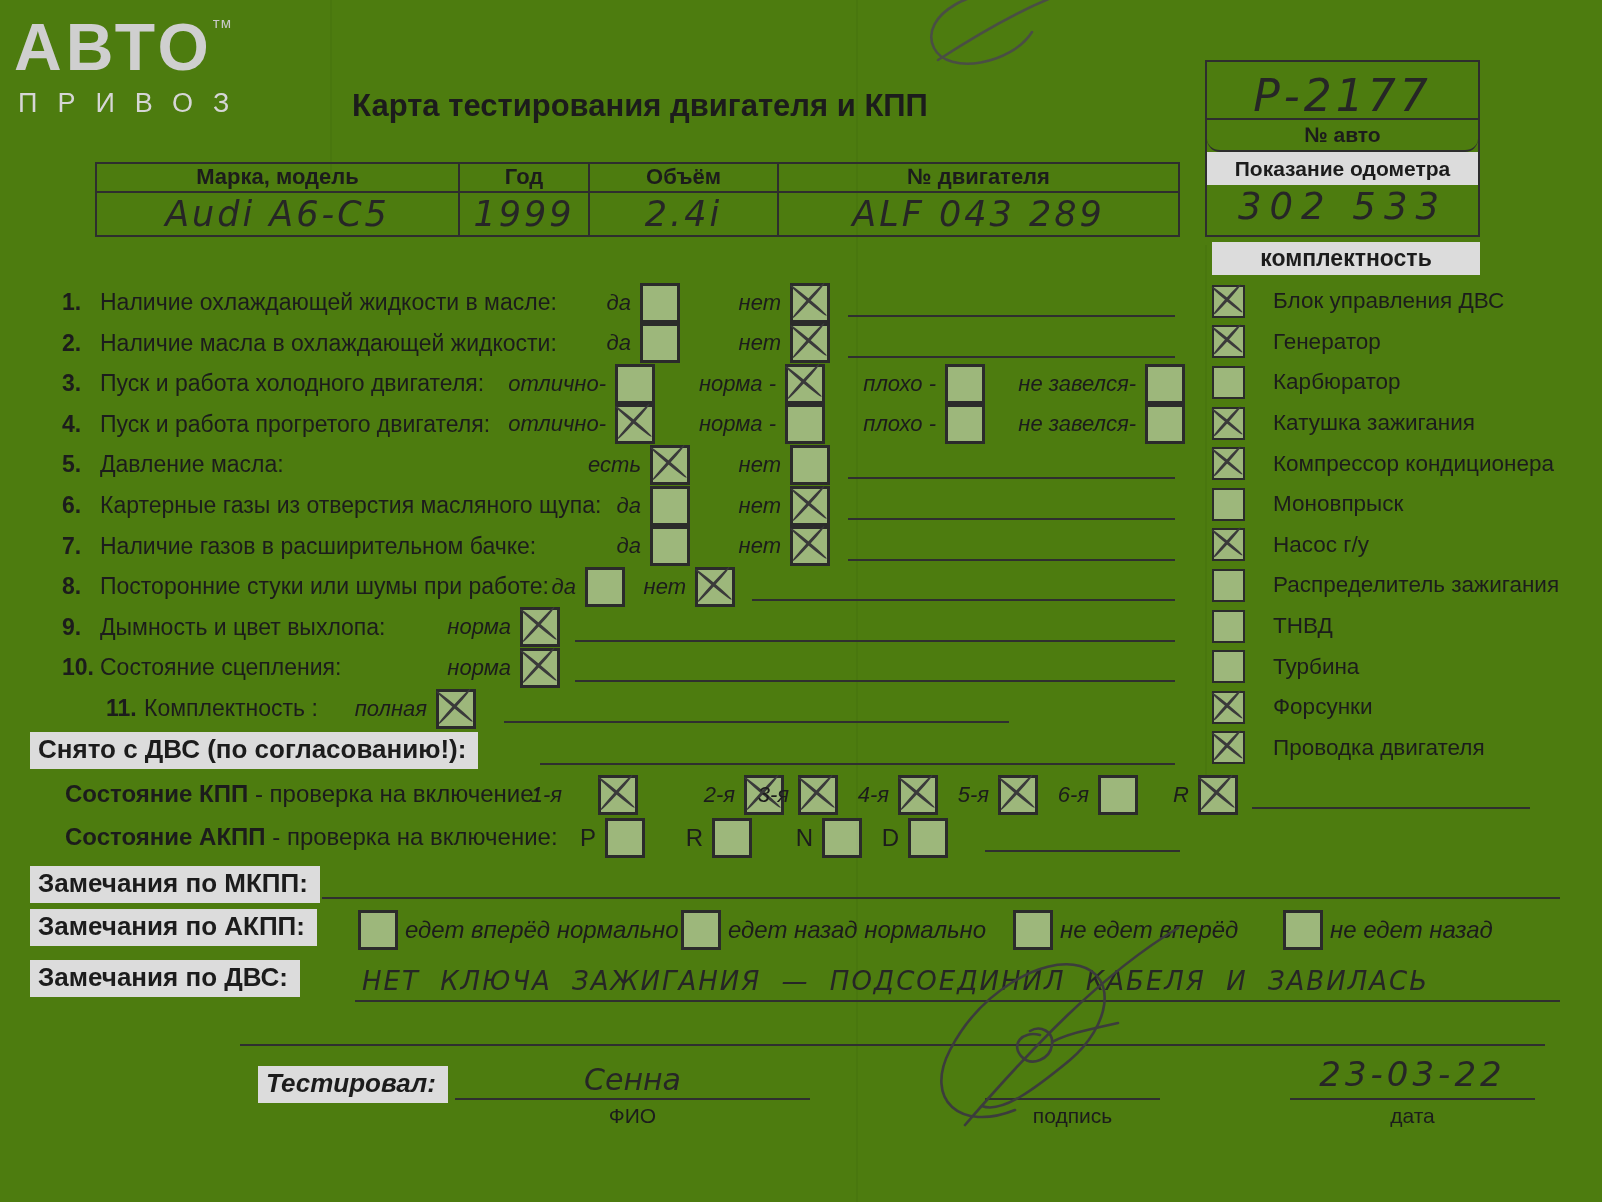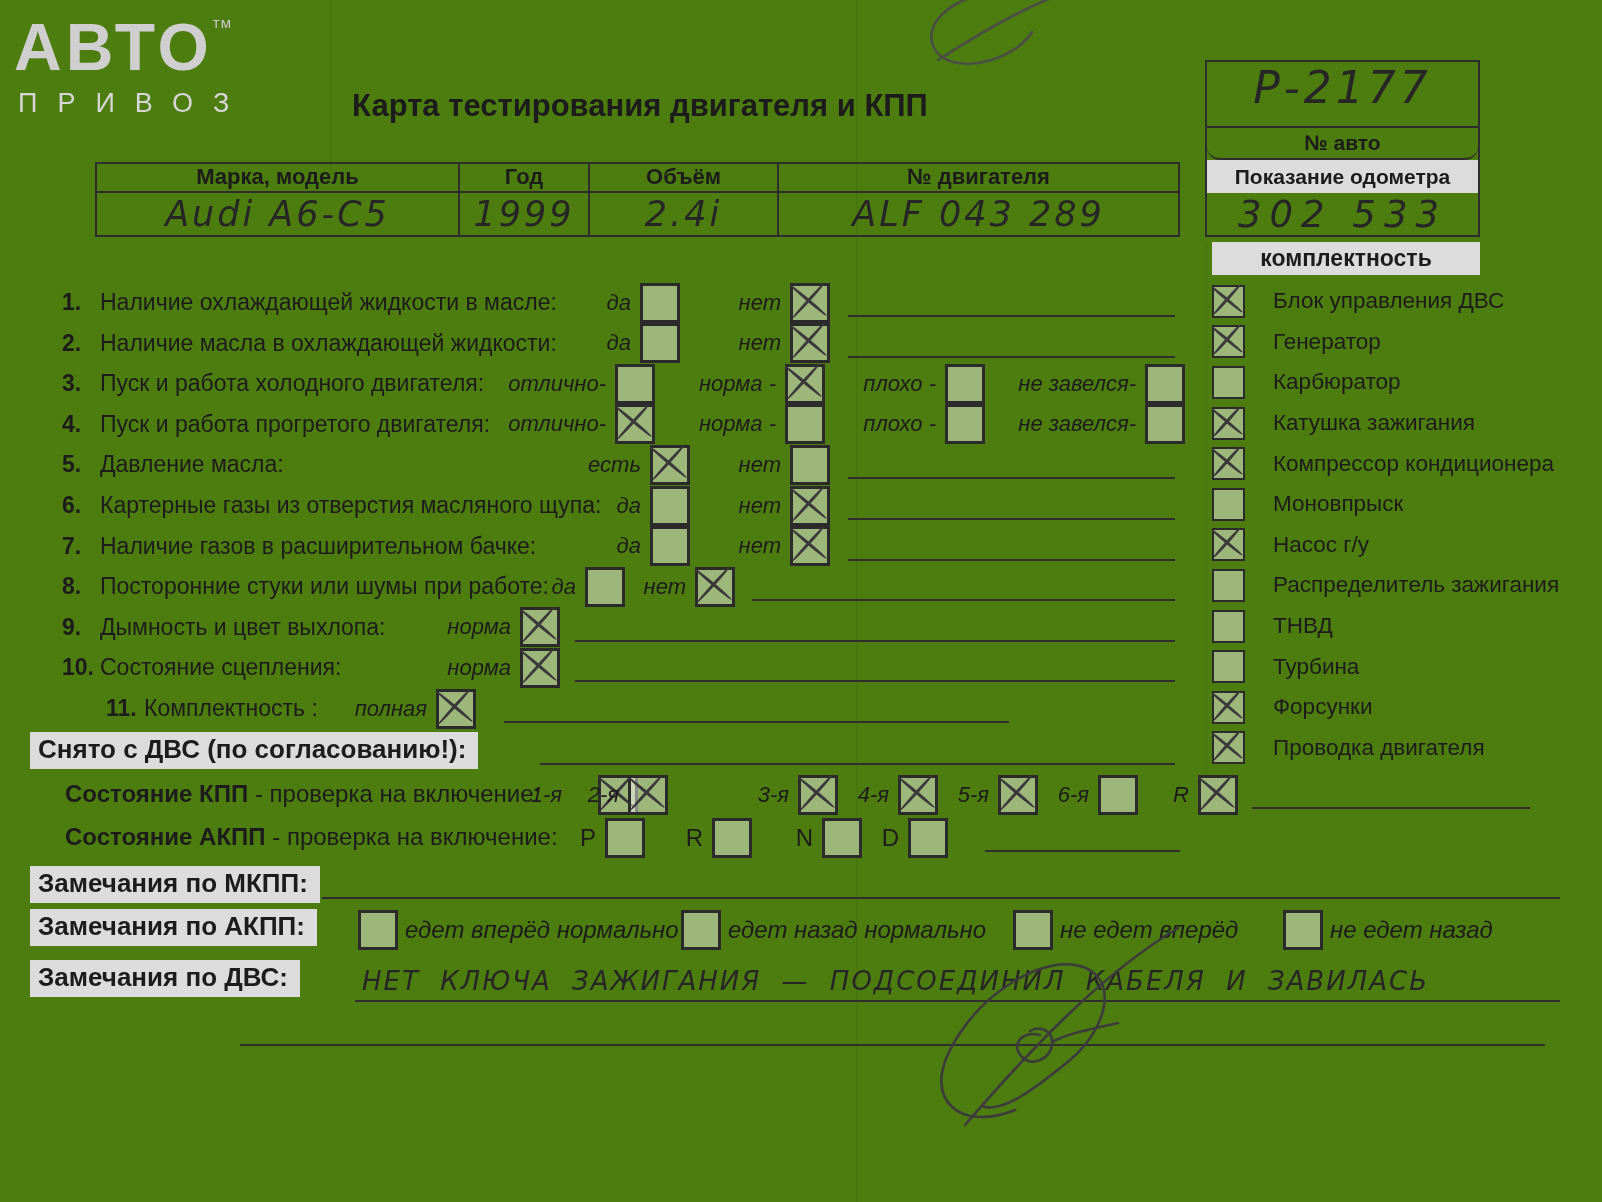--- a/index.html
+++ b/index.html
@@ -20,22 +20,22 @@
   .box.checked::after{transform:rotate(-48deg);}
   .box.small.checked::before,.box.small.checked::after{width:40px;left:-7px;top:11px;}
   
   .logo{left:14px;top:14px;}
   .logo .big{font-size:66px;font-weight:bold;letter-spacing:4px;color:#cfcfcf;line-height:1;}
   .logo .tm{font-size:15px;color:#c9c9c9;vertical-align:top;letter-spacing:1px;}
   .logo .sub{font-size:27px;color:#d6d6d6;letter-spacing:20px;margin-top:8px;margin-left:4px;}
   .title{left:240px;top:88px;width:800px;text-align:center;font-size:31px;font-weight:bold;}
   
   .vbox{left:1205px;top:60px;width:275px;height:177px;border:2.5px solid #2e2e2e;box-sizing:border-box;}
-  .vbox .vnum{height:66px;border-bottom:2.5px solid #2e2e2e;text-align:center;font-size:44px;
-              letter-spacing:4px;box-sizing:border-box;}
+  .vbox .vnum{height:58px;border-bottom:2.5px solid #2e2e2e;text-align:center;font-size:44px;
+              letter-spacing:4px;padding-top:8px;box-sizing:border-box;}
   .vbox .vlab{height:30px;border-bottom:2.5px solid #2e2e2e;text-align:center;font-size:21px;
               font-weight:bold;line-height:30px;border-radius:13px;}
   .vbox .odolab{height:33px;text-align:center;font-size:21px;font-weight:bold;line-height:33px;}
   .vbox .odoval{height:42px;text-align:center;font-size:37px;letter-spacing:8px;}
   
   .itable{left:95px;top:162px;width:1085px;height:75px;border:2.5px solid #2e2e2e;box-sizing:border-box;
           display:grid;grid-template-columns:363px 130px 189px auto;grid-template-rows:29px auto;}
   .itable .c{border-right:2.5px solid #2e2e2e;box-sizing:border-box;text-align:center;}
   .itable .c.last{border-right:none;}
   .itable .h{border-bottom:2.5px solid #2e2e2e;font-weight:bold;font-size:22px;line-height:26px;}
@@ -319,21 +319,21 @@
     <span class="blab gray">Снято с ДВС (по согласованию!):</span>
     <span class="line" style="left:540px;width:635px;"></span>
   </div>
 
   <div class="band" id="kpp-band" style="top:774px;">
     <span class="klab"><b>Состояние КПП</b><span> - проверка на включение:</span></span>
   <span class="opt" style="width: 638px; gap: 36px;">
         <span class="ol">1-я</span>
         <span class="box checked"></span>
       </span>
-      <span class="opt" style="width: 668px;">
+      <span class="opt" style="width: 784px;">
         <span class="ol">2-я</span>
         <span class="box checked"></span>
       </span>
       <span class="opt" style="width: 838px;">
         <span class="ol">3-я</span>
         <span class="box checked"></span>
       </span>
       <span class="opt" style="width: 938px;">
         <span class="ol">4-я</span>
         <span class="box checked"></span>
@@ -400,20 +400,31 @@
     </div>
 
   <div class="band" style="top:958px;height:50px;">
     <span class="blab gray">Замечания по ДВС:</span>
     <span class="line" style="left:355px;width:1205px;top:42px;"></span>
     <span class="dvs-val hw" style="top:8px;">НЕТ КЛЮЧА ЗАЖИГАНИЯ  —  ПОДСОЕДИНИЛ  КАБЕЛЯ  И ЗАВИЛАСЬ</span>
   </div>
 
   <span class="line" style="left:240px;width:1305px;top:1044px;"></span>
 
+  <div class="band" style="top:1060px;height:70px;">
+    <span class="tlab gray">Тестировал:</span>
+    <span class="fio-val hw">Сенна</span>
+    <span class="line" style="left:455px;width:355px;top:38px;"></span>
+    <span class="sublab" style="left:455px;width:355px;top:44px;">ФИО</span>
+    <span class="line" style="left:985px;width:175px;top:38px;"></span>
+    <span class="sublab" style="left:985px;width:175px;top:44px;">подпись</span>
+    <span class="date-val hw">23-03-22</span>
+    <span class="line" style="left:1290px;width:245px;top:38px;"></span>
+    <span class="sublab" style="left:1290px;width:245px;top:44px;">дата</span>
+  </div>
 
   <svg class="abs" style="left:920px;top:930px;" width="320" height="210">
     <g fill="none" stroke="#3c3c3c" stroke-width="2.6" stroke-linecap="round">
       <path d="M 45,195 C 110,120 180,45 258,-2"></path>
       <path d="M 95,180 C 40,202 4,170 30,120 C 60,62 122,26 160,36 C 198,46 190,96 150,130 C 116,158 82,184 62,176"></path>
       <path d="M 120,105 c -18,-5 -30,10 -18,22 c 10,10 28,2 30,-12 c 2,-14 -12,-20 -22,-14"></path>
       <path d="M 132,112 c 16,-9 32,-11 48,-15 l 18,-4"></path>
     </g>
   </svg>
 

